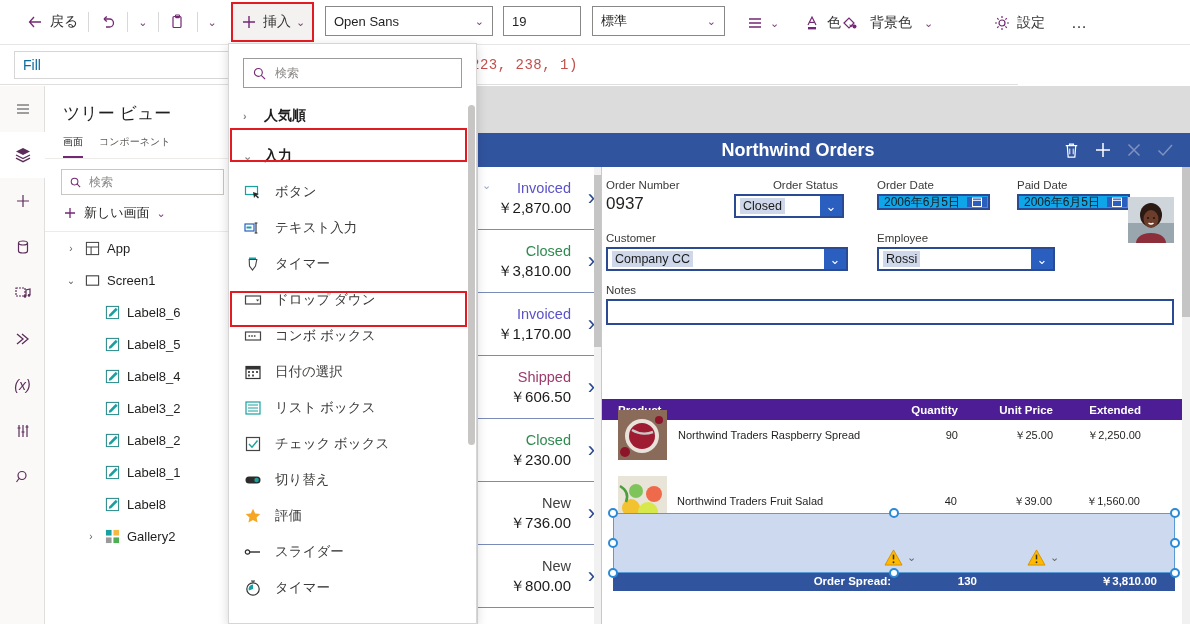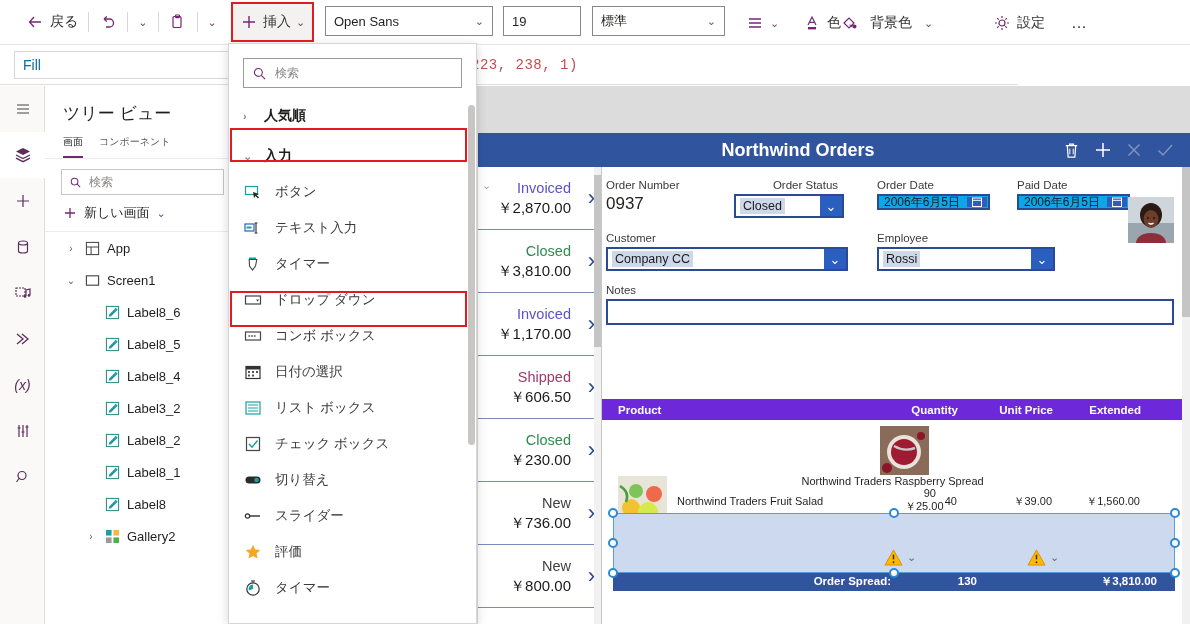--- a/index.html
+++ b/index.html
@@ -101,21 +101,21 @@
   .dd .btn { position:absolute; right:0; top:0; bottom:0; width:22px; background:#2a5fc0;
     display:flex; align-items:center; justify-content:center; color:#fff; font-size:13px; }
   .dt { height:16px; border:2px solid #2a4a94; background:#0ea5e9; display:flex; align-items:center;
     position:relative; }
   .dt .txt { font-size:12px; color:#1a1a1a; padding-left:5px; }
   .dt .btn { position:absolute; right:1px; top:1px; bottom:1px; width:20px; background:#2a5fc0;
     display:flex; align-items:center; justify-content:center; }
   .notes { height:26px; border:2px solid #2a4a94; background:#fff; }
   .avatar { position:absolute; right:16px; top:30px; width:46px; height:46px; overflow:hidden; }
 
-  .thdr { position:absolute; left:0; right:0; top:232px; height:21px; background:#6d28d9;
+  .thdr { position:absolute; left:0; right:0; top:232px; height:21px; background:#4c1d95;
     color:#fff; font-size:11.5px; font-weight:bold; display:flex; align-items:center; }
   .trow { position:absolute; left:0; right:0; height:54px; display:flex; align-items:center;
     font-size:11px; color:#201f1e; }
   .tprod-img { width:49px; height:50px; margin-left:16px; overflow:hidden; flex:0 0 49px; }
 
   .sel-lab { position:absolute; left:613px; top:513px; width:562px; height:60px;
     background:#ccd9ee; border:1px solid #5b9bd5; z-index:12; }
   .hnd { position:absolute; width:10px; height:10px; border-radius:50%; background:#fff;
     border:2px solid #2b8ad6; z-index:14; }
   .warnbox { position:absolute; display:flex; align-items:center; gap:4px; z-index:13; }
@@ -579,21 +579,21 @@
           <div class="notes"></div>
         </div>
 
         <div class="thdr">
           <span style="margin-left:16px;width:260px;">Product</span>
           <span style="width:80px;text-align:right;">Quantity</span>
           <span style="width:95px;text-align:right;">Unit Price</span>
           <span style="width:88px;text-align:right;">Extended</span>
         </div>
         <div id="table-rows">
-            <div class="trow" style="top: 259px; flex-direction: column;">
+            <div class="trow" style="top: 241px;">
               <span class="tprod-img"><svg width="49" height="50" viewBox="0 0 49 50">
                   <rect width="49" height="50" fill="#8a6a58"></rect>
                   <circle cx="24" cy="26" r="17" fill="#e8e2da"></circle>
                   <circle cx="24" cy="26" r="13" fill="#9e1b32"></circle>
                   <path d="M14 20 q10 6 21 2" stroke="#c8c8c8" stroke-width="2.4" fill="none"></path>
                   <circle cx="7" cy="42" r="5" fill="#8d1429"></circle>
                   <circle cx="41" cy="10" r="4" fill="#8d1429"></circle>
                 </svg></span>
               <span style="margin-left:11px;width:200px;">Northwind Traders Raspberry Spread</span>
               <span style="width:80px;text-align:right;">90</span>
@@ -759,33 +759,33 @@
             <svg width="18" height="18" viewBox="0 0 18 18">
               <rect x="1.5" y="5.5" width="15" height="7" rx="3.5" fill="#2b2b2b"></rect>
               <circle cx="12.6" cy="9" r="2.3" fill="#19a0a0"></circle>
             </svg>
           </span>
           <span>切り替え</span>
         </div>
         <div class="fl-item">
           <span class="fl-ico">
             <svg width="18" height="18" viewBox="0 0 18 18">
+              <path d="M9 1.8 L11.2 6.5 L16.3 7.1 L12.5 10.5 L13.6 15.6 L9 13 L4.4 15.6 L5.5 10.5 L1.7 7.1 L6.8 6.5 Z" fill="#f5a623"></path>
+            </svg>
+          </span>
+          <span>評価</span>
+        </div>
+        <div class="fl-item">
+          <span class="fl-ico">
+            <svg width="18" height="18" viewBox="0 0 18 18">
               <path d="M6 9h10" stroke="#2b2b2b" stroke-width="1.4"></path>
               <circle cx="3.5" cy="9" r="2.2" stroke="#2b2b2b" stroke-width="1.2" fill="#fff"></circle>
             </svg>
           </span>
           <span>スライダー</span>
-        </div>
-        <div class="fl-item">
-          <span class="fl-ico">
-            <svg width="18" height="18" viewBox="0 0 18 18">
-              <path d="M9 1.8 L11.2 6.5 L16.3 7.1 L12.5 10.5 L13.6 15.6 L9 13 L4.4 15.6 L5.5 10.5 L1.7 7.1 L6.8 6.5 Z" fill="#f5a623"></path>
-            </svg>
-          </span>
-          <span>評価</span>
         </div>
         <div class="fl-item">
           <span class="fl-ico">
             <svg width="18" height="18" viewBox="0 0 18 18">
               <circle cx="9" cy="10" r="6.2" stroke="#333" stroke-width="1.2" fill="none"></circle>
               <path d="M9 10 L9 5.5 A4.5 4.5 0 0 0 4.8 11.5 Z" fill="#19a0a0"></path>
               <path d="M7 2h4M9 2v1.6" stroke="#333" stroke-width="1.2"></path>
             </svg>
           </span>
           <span>タイマー</span>

